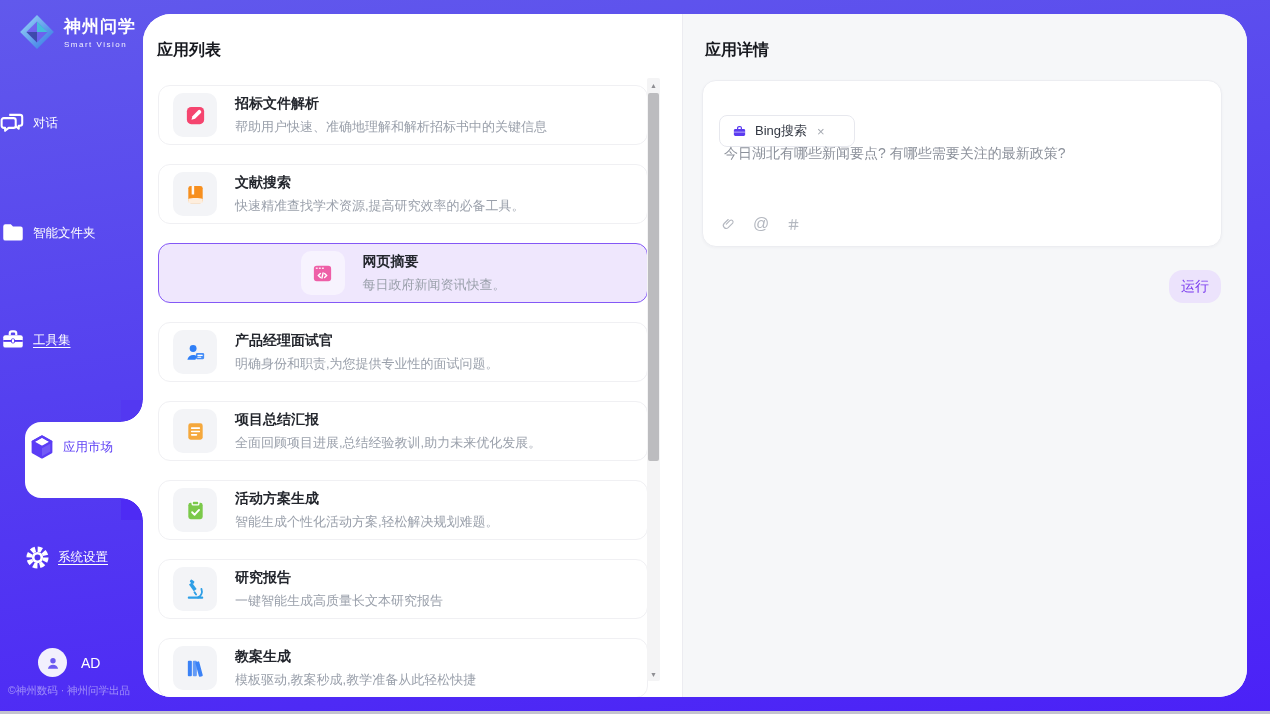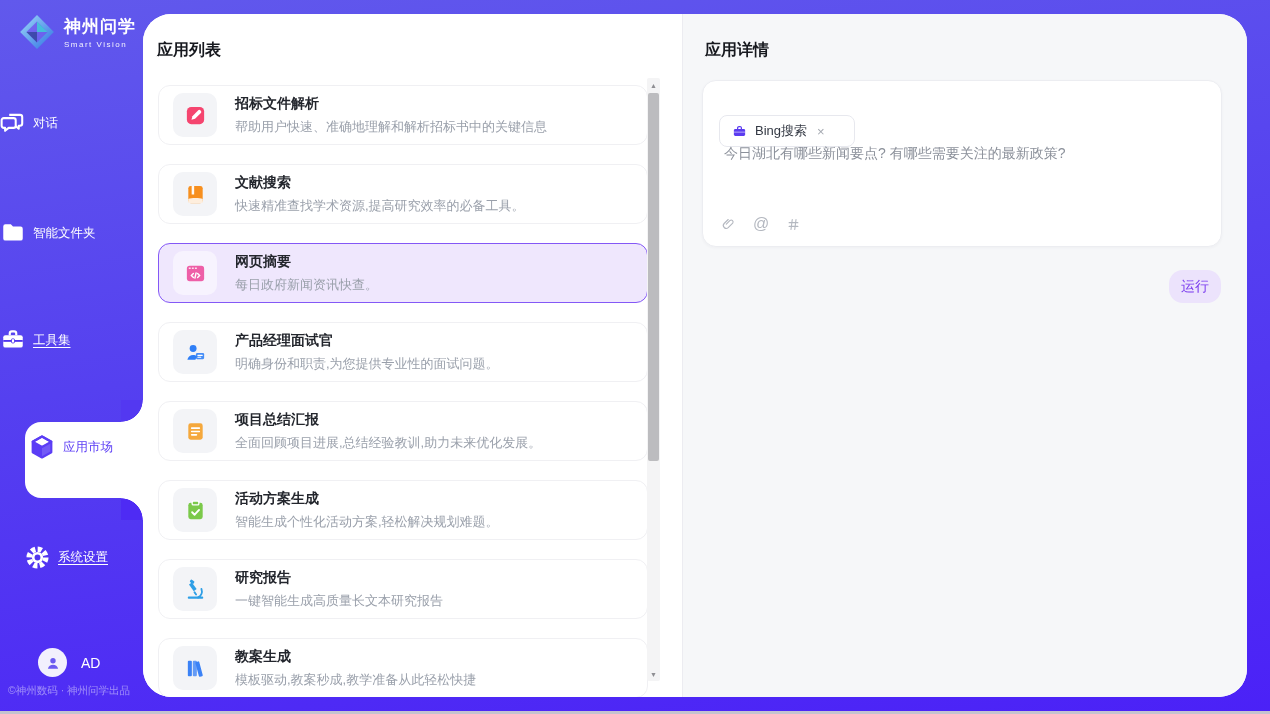--- a/index.html
+++ b/index.html
@@ -47,21 +47,21 @@
 
   .list-panel { position:relative; width:540px; height:100%; background:#fff;
     border-right:1px solid #ececf1; }
   .panel-title { font-size:16px; font-weight:700; color:#17191f; }
   .list-panel .panel-title { position:absolute; left:14px; top:26px; }
 
   .card-list { position:absolute; left:15px; top:71px; width:490px; bottom:0; overflow:hidden; }
   .app-card { position:relative; height:60px; margin-bottom:19px; background:#fff;
     border:1px solid #f0f0f3; border-radius:12px; display:flex; align-items:center;
     padding:0 14px; gap:18px; cursor:pointer; }
-  .app-card.sel { background:#efe7fd; border:1.5px solid #8458f6; }
+  .app-card.sel { background:#efe7fd; border:1.5px solid #8458f6;justify-content:center; }
   .tile { width:44px; height:44px; border-radius:10px; background:#f3f4f7;
     display:flex; align-items:center; justify-content:center; flex:0 0 auto; }
   .app-card.sel .tile { background:#f7f3fe; }
   .card-tx { display:flex; flex-direction:column; gap:5px; min-width:0; }
   .card-title { font-size:14px; font-weight:700; color:#23262d; }
   .card-desc { font-size:13px; color:#9aa0ab; white-space:nowrap; }
 
   
   .sbar { position:absolute; right:22px; top:64px; bottom:16px; width:13px;
     background:#f4f4f5; border-radius:2px; }

